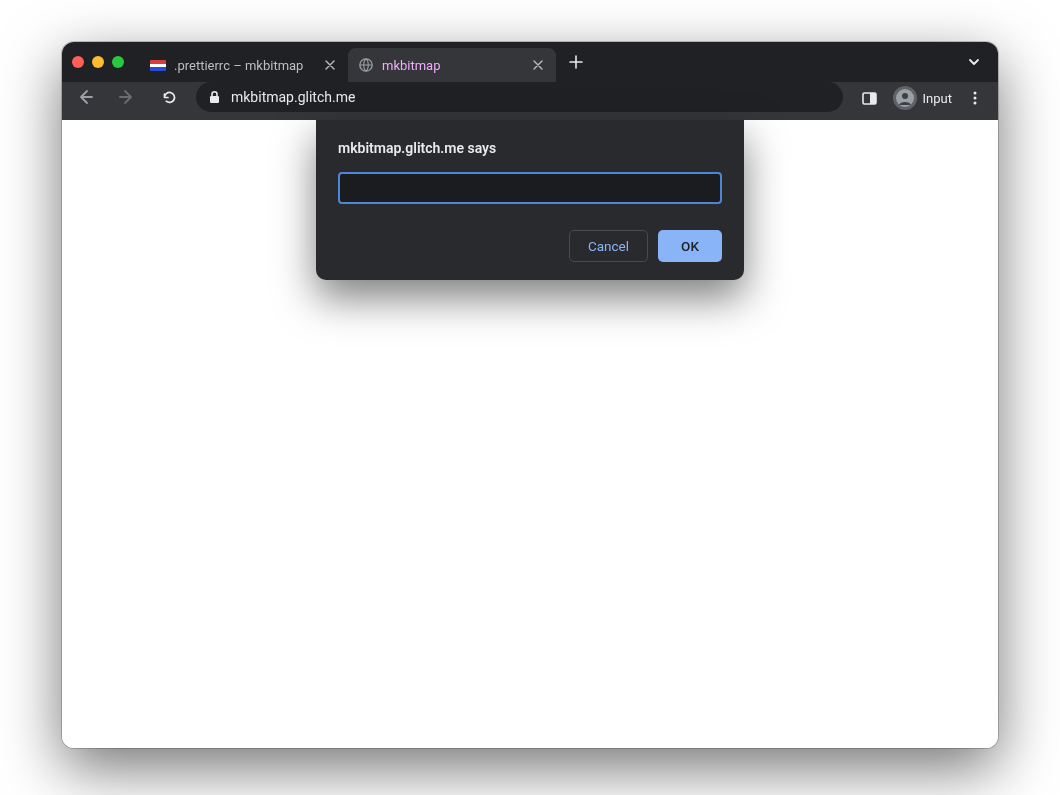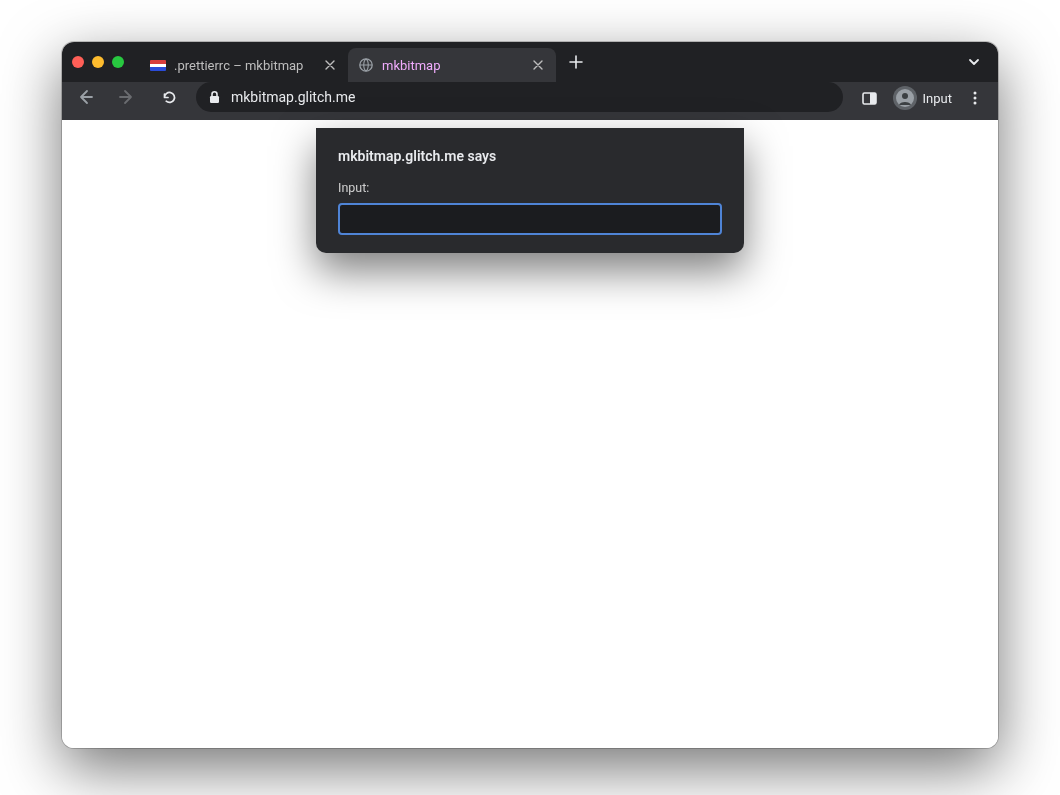--- a/index.html
+++ b/index.html
@@ -123,21 +123,21 @@
   }
   
   .content {
     flex: 1;
     background: #fff;
     position: relative;
   }
   
   .dialog {
     position: absolute;
-    top: 8px;
+    top: 0;
     left: 50%;
     transform: translateX(-50%);
     width: 428px;
     background: #292a2d;
     border-radius: 0 0 10px 10px;
     padding: 20px 22px 18px 22px;
     color: #e8eaed;
     box-shadow: 0 18px 40px rgba(0,0,0,0.5);
   }
   .dialog .head {
@@ -293,18 +293,21 @@
             <circle cx="8" cy="8" r="1.5" fill="#e8eaed"></circle>
             <circle cx="8" cy="13" r="1.5" fill="#e8eaed"></circle>
           </svg>
       </div>
     </div>
   </div>
 
   <div class="content">
     <div class="dialog">
       <div class="head">mkbitmap.glitch.me says</div>
-      <div class="lbl">Input:</div>
       <input type="text" value="" style="">
+      <div class="btnrow">
+        <div class="btn cancel">Cancel</div>
+        <div class="btn ok">OK</div>
+      </div>
     </div>
   </div>
 
 </div>
 
 </body></html>

